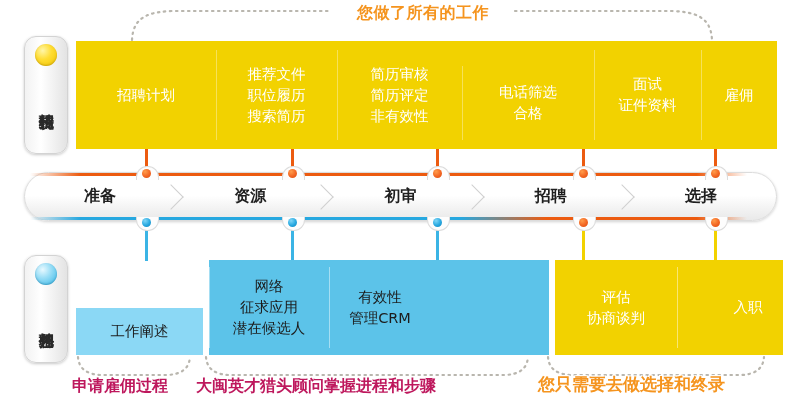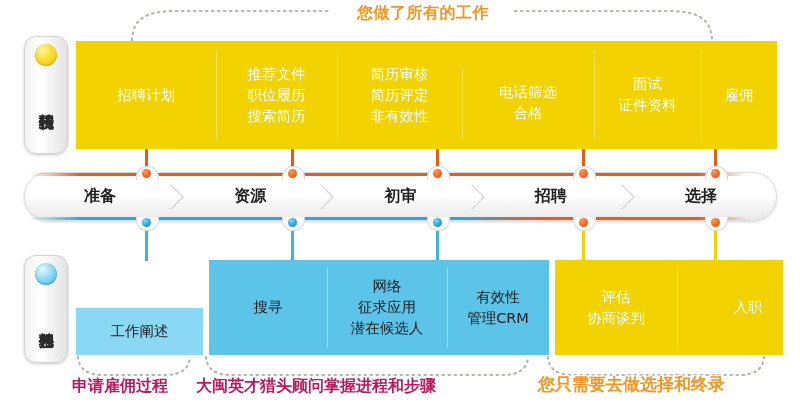--- a/index.html
+++ b/index.html
@@ -375,23 +375,20 @@
   <div class="stem stem-yellow" style="left:714px; top:228px; height:33px;"></div>
 
   <div class="band-bottom-row" id="band-bottom">
       <div class="panel panel-lightblue" style="flex: 0 0 127px; margin-top: 48px;">
         <div class="cell onblue" style="flex: 0 0 127px;">
           <div class="txt">工作阐述</div>
         </div>
       </div>
       <div class="seg-gap"></div>
       <div class="panel panel-blue" style="flex: 0 0 340px;">
-        <div class="cell onblue" style="flex: 0 0 118px;">
-          <div class="txt">搜寻</div>
-        </div>
         <div class="cell onblue divider-b" style="flex: 0 0 120px;">
           <div class="txt">网络
 征求应用
 潜在候选人</div>
         </div>
         <div class="cell onblue divider-b" style="flex: 0 0 102px;">
           <div class="txt">有效性
 管理CRM</div>
         </div>
       </div>

